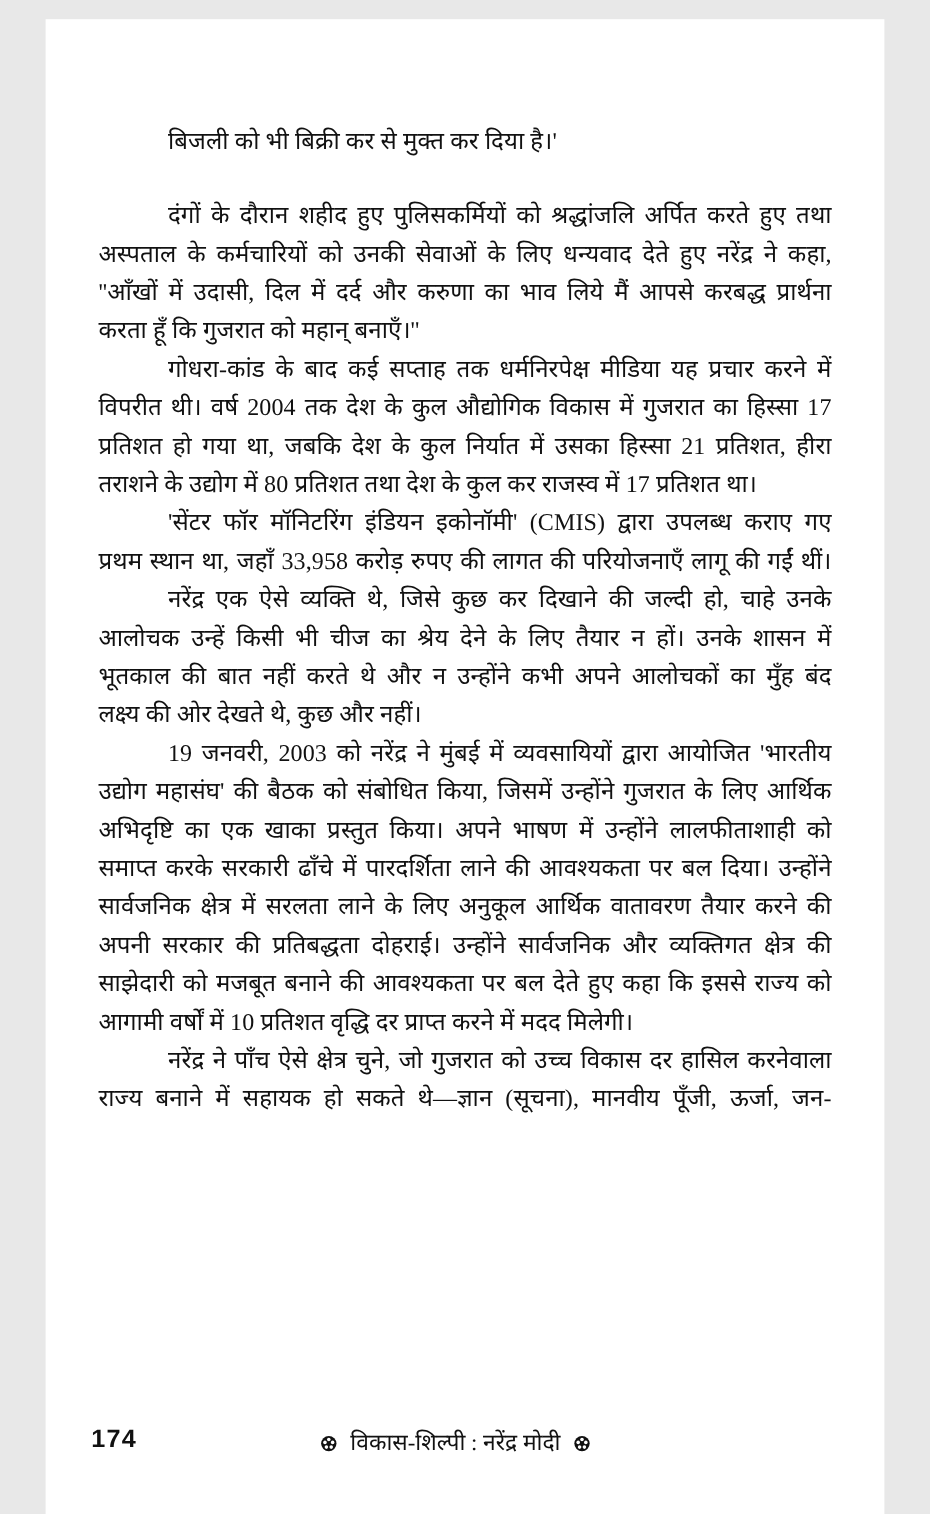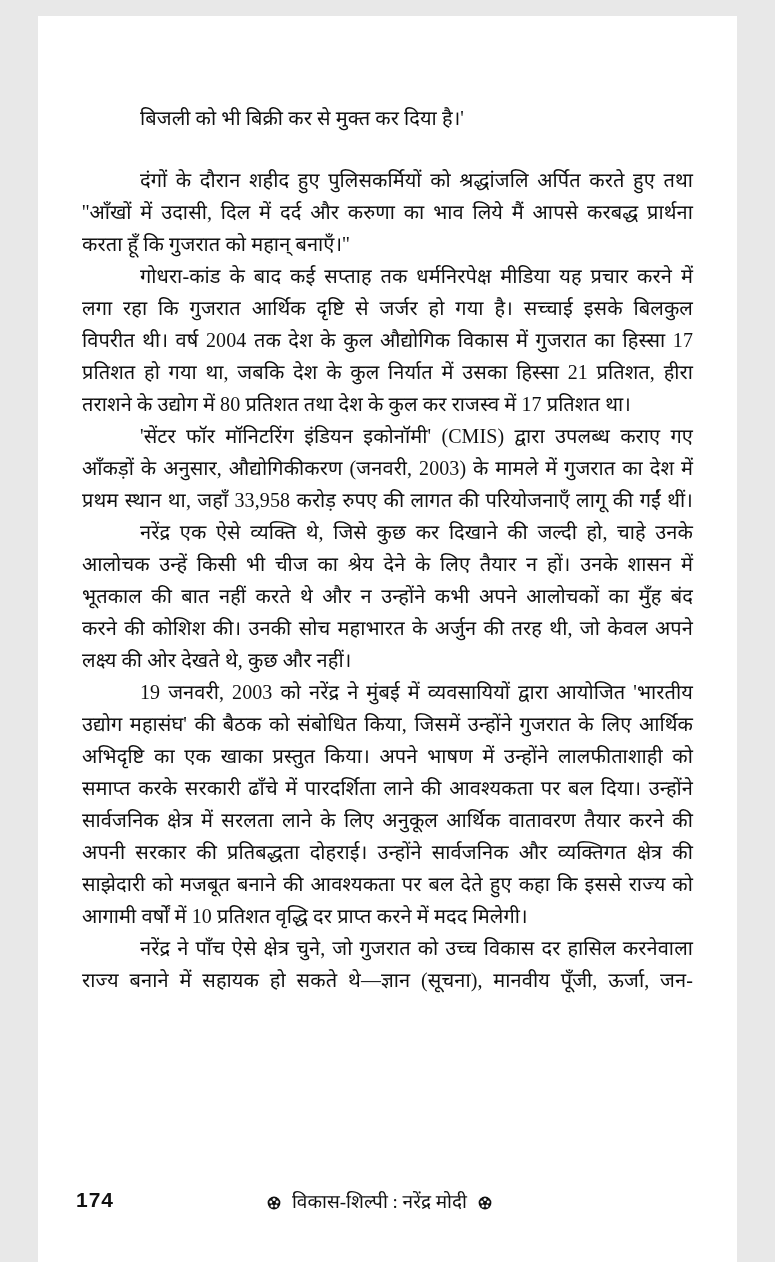--- a/index.html
+++ b/index.html
@@ -67,40 +67,38 @@
 <body>
 
 <div class="page">
 
   <div class="content" id="content">
       <div class="para">
         <div class="line first end">बिजली को भी बिक्री कर से मुक्त कर दिया है।'</div>
       </div>
       <div class="para" style="margin-top: 30px;">
         <div class="line first">दंगों के दौरान शहीद हुए पुलिसकर्मियों को श्रद्धांजलि अर्पित करते हुए तथा</div>
+        <div class="line">अस्पताल के कर्मचारियों को उनकी सेवाओं के लिए धन्यवाद देते हुए नरेंद्र ने कहा,</div>
         <div class="line">''आँखों में उदासी, दिल में दर्द और करुणा का भाव लिये मैं आपसे करबद्ध प्रार्थना</div>
         <div class="line end">करता हूँ कि गुजरात को महान् बनाएँ।''</div>
       </div>
       <div class="para">
         <div class="line first">गोधरा-कांड के बाद कई सप्ताह तक धर्मनिरपेक्ष मीडिया यह प्रचार करने में</div>
-        <div class="line">लगा रहा कि गुजरात आर्थिक दृष्टि से जर्जर हो गया है। सच्चाई इसके बिलकुल</div>
         <div class="line">विपरीत थी। वर्ष 2004 तक देश के कुल औद्योगिक विकास में गुजरात का हिस्सा 17</div>
         <div class="line">प्रतिशत हो गया था, जबकि देश के कुल निर्यात में उसका हिस्सा 21 प्रतिशत, हीरा</div>
         <div class="line end">तराशने के उद्योग में 80 प्रतिशत तथा देश के कुल कर राजस्व में 17 प्रतिशत था।</div>
       </div>
       <div class="para">
         <div class="line first">'सेंटर फॉर मॉनिटरिंग इंडियन इकोनॉमी' (CMIS) द्वारा उपलब्ध कराए गए</div>
-        <div class="line">आँकड़ों के अनुसार, औद्योगिकीकरण (जनवरी, 2003) के मामले में गुजरात का देश में</div>
         <div class="line">प्रथम स्थान था, जहाँ 33,958 करोड़ रुपए की लागत की परियोजनाएँ लागू की गईं थीं।</div>
       </div>
       <div class="para">
         <div class="line first">नरेंद्र एक ऐसे व्यक्ति थे, जिसे कुछ कर दिखाने की जल्दी हो, चाहे उनके</div>
         <div class="line">आलोचक उन्हें किसी भी चीज का श्रेय देने के लिए तैयार न हों। उनके शासन में</div>
         <div class="line">भूतकाल की बात नहीं करते थे और न उन्होंने कभी अपने आलोचकों का मुँह बंद</div>
-        <div class="line">करने की कोशिश की। उनकी सोच महाभारत के अर्जुन की तरह थी, जो केवल अपने</div>
         <div class="line end">लक्ष्य की ओर देखते थे, कुछ और नहीं।</div>
       </div>
       <div class="para">
         <div class="line first">19 जनवरी, 2003 को नरेंद्र ने मुंबई में व्यवसायियों द्वारा आयोजित 'भारतीय</div>
         <div class="line">उद्योग महासंघ' की बैठक को संबोधित किया, जिसमें उन्होंने गुजरात के लिए आर्थिक</div>
         <div class="line">अभिदृष्टि का एक खाका प्रस्तुत किया। अपने भाषण में उन्होंने लालफीताशाही को</div>
         <div class="line">समाप्त करके सरकारी ढाँचे में पारदर्शिता लाने की आवश्यकता पर बल दिया। उन्होंने</div>
         <div class="line">सार्वजनिक क्षेत्र में सरलता लाने के लिए अनुकूल आर्थिक वातावरण तैयार करने की</div>
         <div class="line">अपनी सरकार की प्रतिबद्धता दोहराई। उन्होंने सार्वजनिक और व्यक्तिगत क्षेत्र की</div>
         <div class="line">साझेदारी को मजबूत बनाने की आवश्यकता पर बल देते हुए कहा कि इससे राज्य को</div>

